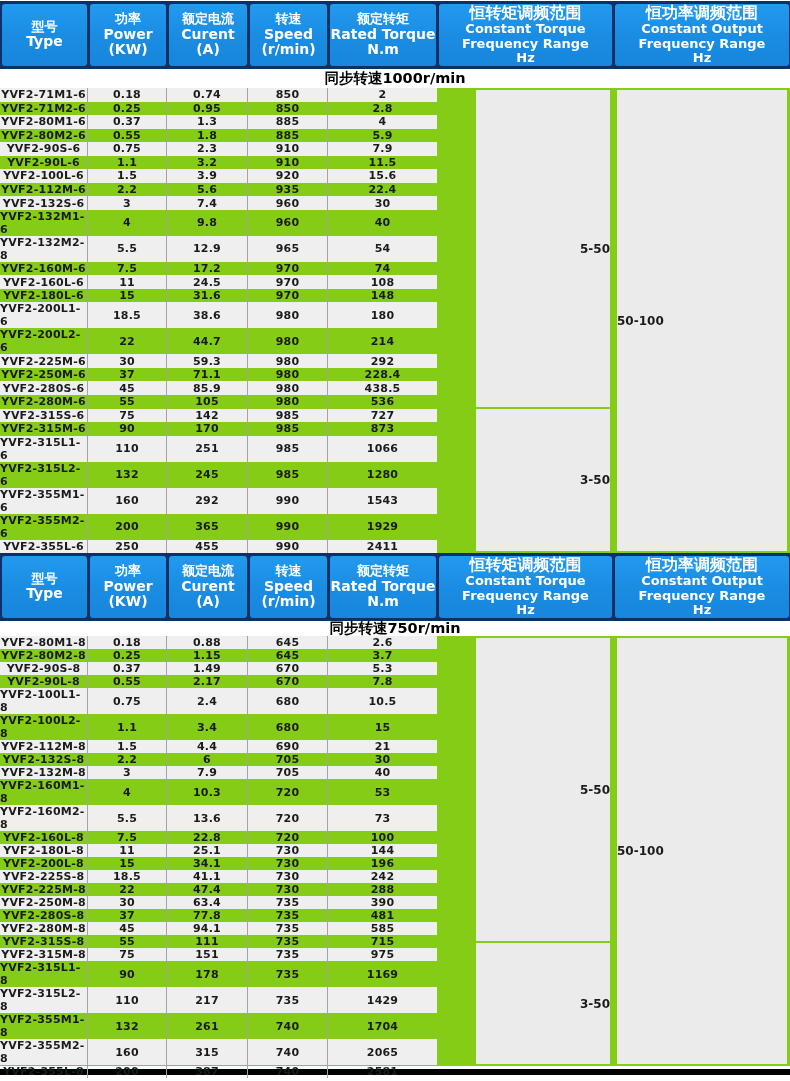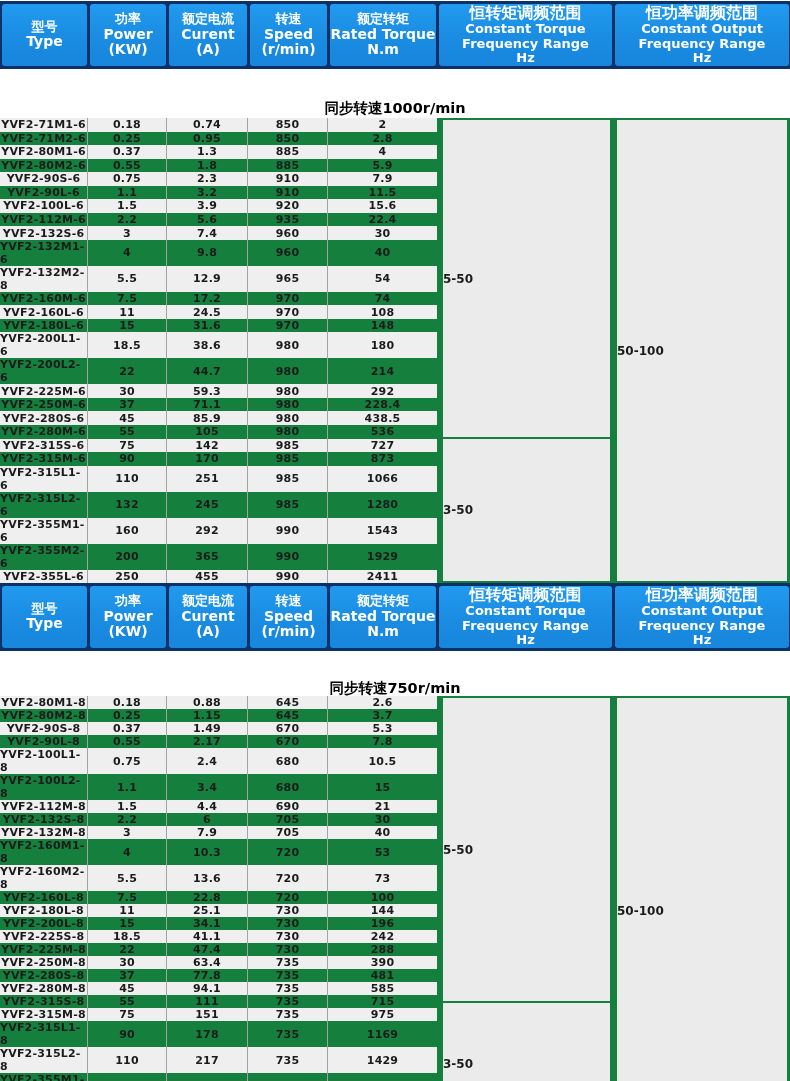--- a/index.html
+++ b/index.html
@@ -36,25 +36,24 @@
   .hcell.wide .zh { font-size: 16px; }
   .hcell.wide .en { font-size: 13px; }
   
   .subtitle {
     text-align: center;
     font-weight: 700;
     font-size: 14.5px;
     color: #000000;
     height: 19px;
     line-height: 19px;
-    margin-top: 30px;
   }
   .subtitle.s2 { height: 15px; line-height: 15px; }
   
-  .data-area { position: relative; background: #15803d; }
+  .data-area { position: relative; background: #84cc16; }
   .data-area.h1 { height: 465px; }
   .data-area.h2 { height: 430px; }
   .rows {
     position: absolute; left: 0; top: 0; bottom: 0; width: 437px;
     display: flex; flex-direction: column;
   }
   .drow { flex: 1; display: flex; }
   .drow:nth-child(odd) { background: #efefef; }
   .dcell {
     display: flex; align-items: center; justify-content: center;
@@ -67,21 +66,21 @@
   .cw3 { width: 80px; } .cw4 { width: 109px; }
   
   .panel { position: absolute; top: 2px; bottom: 2px; }
   .panel.torque { left: 443px; width: 167px; display: flex; flex-direction: column; }
   .panel.output {
     left: 617px; width: 170px; background: #ebebeb;
     display: flex; align-items: center; justify-content: flex-start;
   }
   .range-cell {
     background: #ebebeb;
-    display: flex; align-items: center; justify-content: flex-start;
+    display: flex; align-items: center; justify-content: flex-end; margin-left: 33px;
   }
   .range-cell + .range-cell { margin-top: 2px; }
   .range-label { font-size: 12px; font-weight: 600; color: #1b1b1b; }
   
   .bottom-bar { height: 6px; background: #000000; margin-top: 3px; }
 </style>
 </head>
 <body>
 
 <div class="page">

